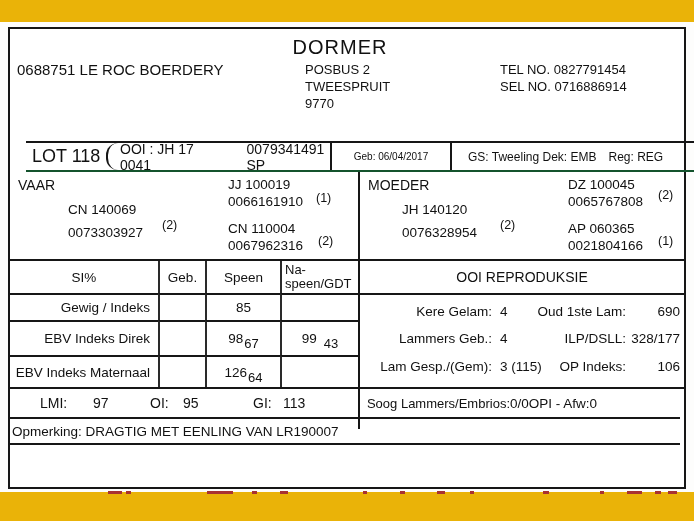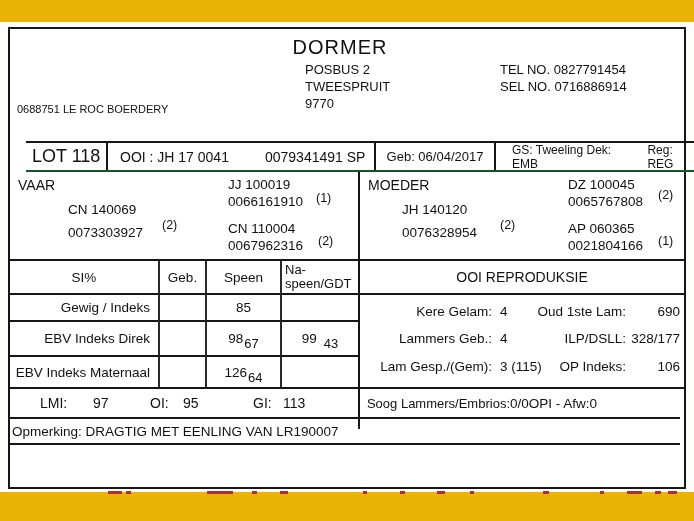--- a/index.html
+++ b/index.html
@@ -4,31 +4,31 @@
 <style>
   * { margin:0; padding:0; box-sizing:border-box; }
   body { background:#2e2e2e; font-family:"Liberation Sans","DejaVu Sans",sans-serif; color:#111; }
   .screen { position:relative; width:694px; height:521px; background:#eab308; overflow:hidden; }
   .sheet { position:absolute; left:0; top:22px; width:694px; height:470px; background:#fdfdfc; }
   .frame { position:absolute; left:8px; top:5px; width:678px; height:462px; border:2px solid #161616; background:#fff; }
 
   
   .title { position:absolute; left:0; right:0; top:7px; text-align:center; padding-right:14px;
            font-size:20px; letter-spacing:1px; }
-  .member { position:absolute; left:7px; top:32px; font-size:11px;margin-top:42px; }
+  .member { position:absolute; left:7px; top:32px; font-size:15px; }
   .addr { position:absolute; left:295px; top:32px; font-size:13px; line-height:17px; }
   .contact { position:absolute; left:490px; top:32px; font-size:13px; line-height:17px; }
 
   
   .lot-row { position:absolute; left:16px; top:112px; width:674px; height:31px;
              border-top:2px solid #161616; border-bottom:2px solid #14532d; display:flex; }
   .lot-row > div { display:flex; align-items:center; }
   .cell-lot { width:80px; padding-left:6px; font-size:18px; }
-  .cell-ooi { width:268px; border-left:2px solid #161616; padding-left:12px; gap:36px; font-size:14px; }
-  .cell-geb { width:120px; border-left:2px solid #161616; justify-content:center; font-size:13px; }
+  .cell-ooi { width:224px; border-left:2px solid #161616; padding-left:12px; gap:36px; font-size:14px;border-radius:12px; }
+  .cell-geb { width:120px; border-left:2px solid #161616; justify-content:center; font-size:10px; }
   .cell-gs  { flex:1; border-left:2px solid #161616; padding-left:16px; gap:12px; font-size:12px; }
 
   
   .parents { position:absolute; left:0; top:143px; width:674px; height:89px; border-bottom:2px solid #161616; }
   .vaar { position:absolute; left:0; top:0; width:350px; height:100%; border-right:2px solid #161616; }
   .moeder { position:absolute; left:350px; top:0; right:0; height:100%; }
   .parents span { position:absolute; font-size:13.5px; white-space:nowrap; }
   .parents .sec-label { font-size:14px; }
   .parents .note { font-size:12.5px; }
 

